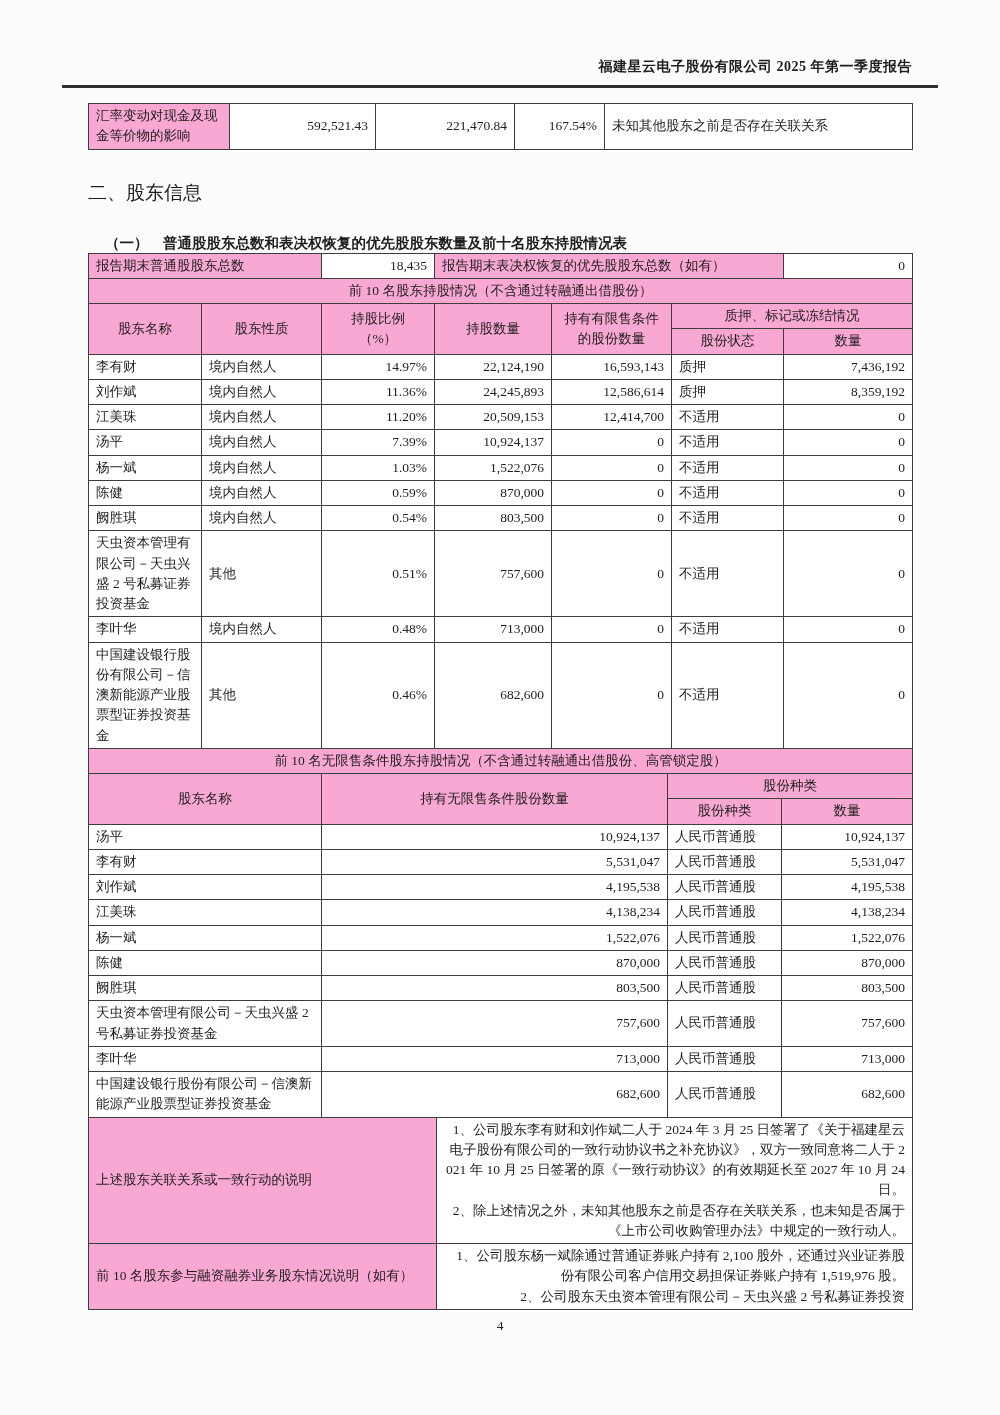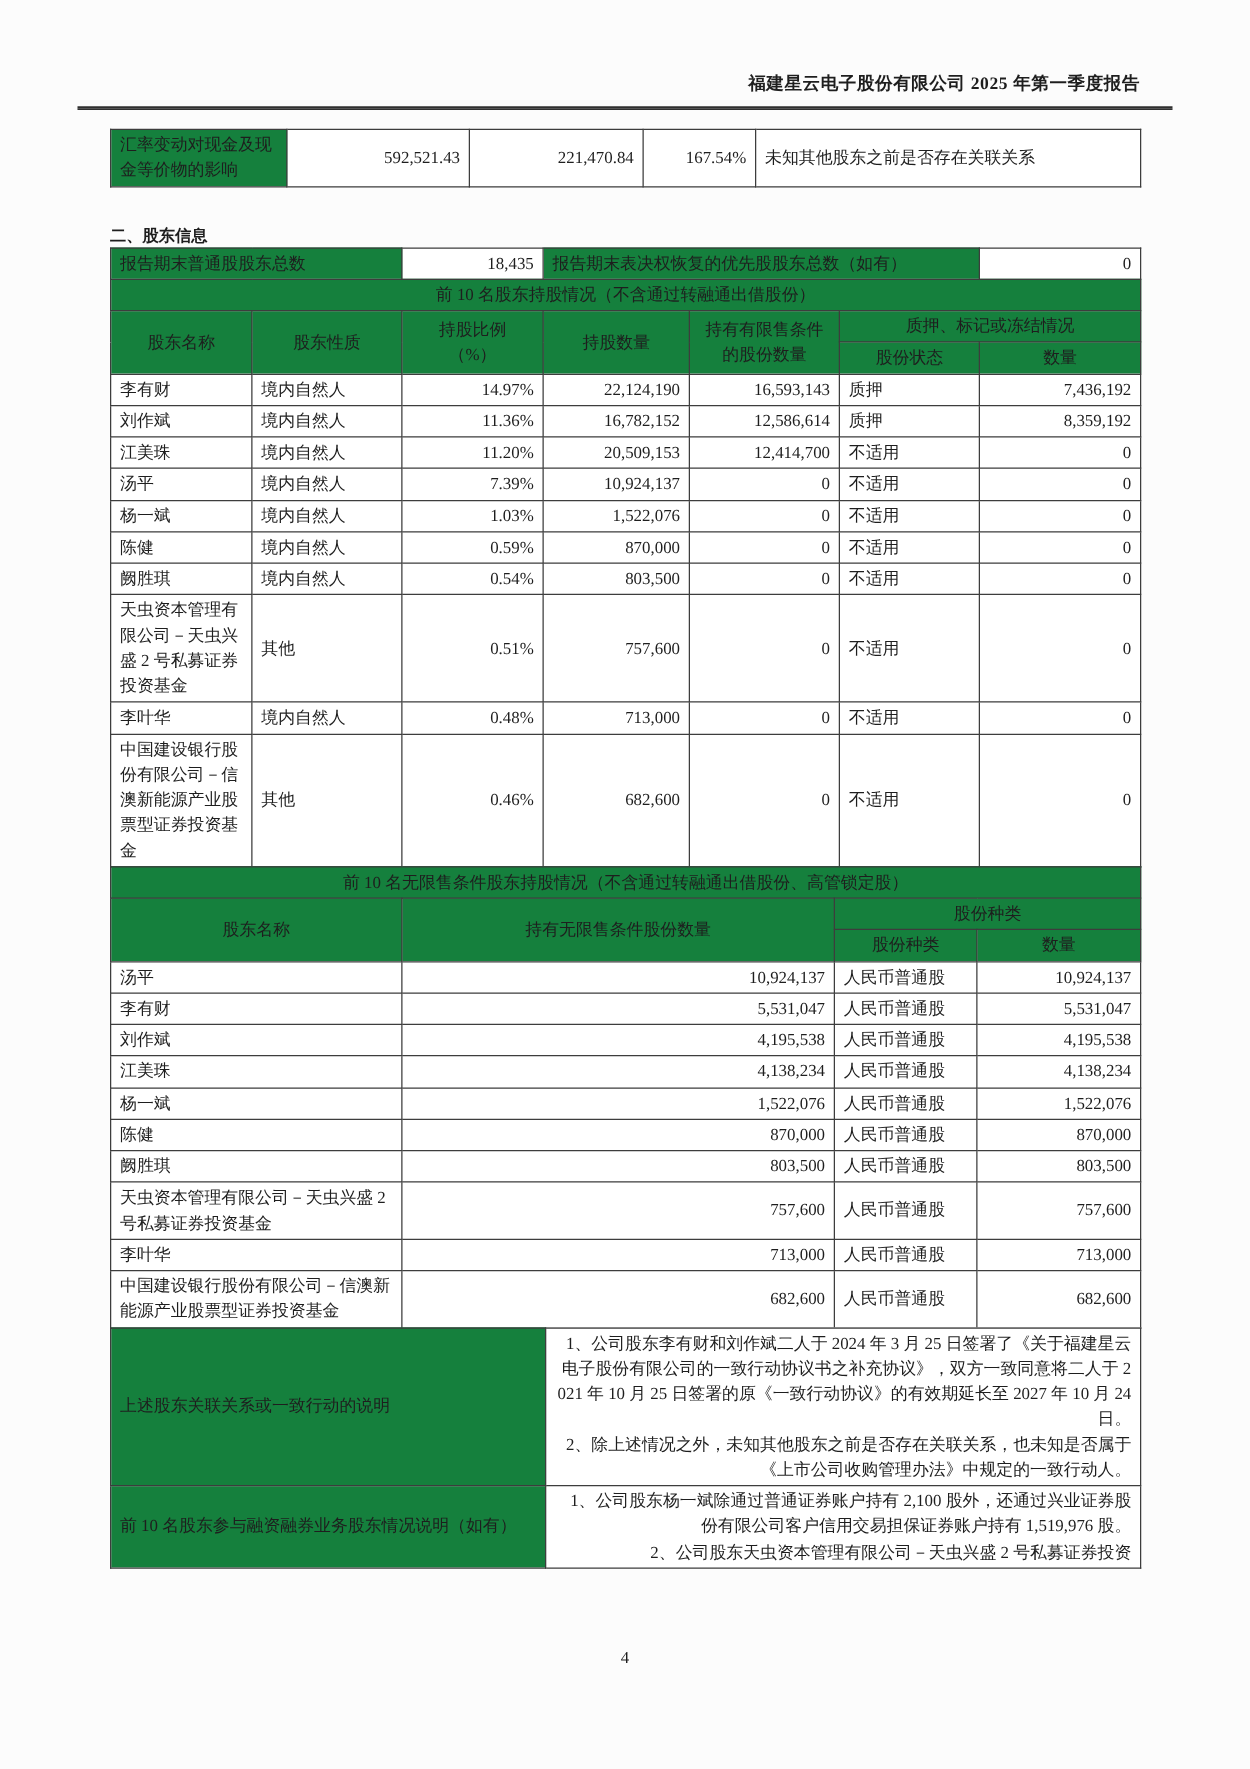--- a/index.html
+++ b/index.html
@@ -38,34 +38,34 @@
   }
   th, td {
     border: 1px solid #3d3d3d;
     padding: 2px 7px;
     line-height: 1.5;
     vertical-align: middle;
     word-break: break-all;
     white-space: pre-line;
   }
   th {
-    background: #15803d;
+    background: #f9a8d4;
     font-weight: normal;
     text-align: center;
   }
   td { background: #ffffff; }
   .txt { text-align: left; }
   .num { text-align: right; }
   .note-cell { vertical-align: middle; text-align: right; }
 
   .fx-table { margin-top: 15px; }
 
   .sec-title {
     font-family: "Liberation Sans", "DejaVu Sans", sans-serif;
-    font-size: 13px; font-weight: bold;
+    font-size: 19px; font-weight: normal;
     margin: 30px 0 0 0;
   }
   .sub-title {
     font-family: "Liberation Sans", "DejaVu Sans", sans-serif;
     font-size: 14.5px; font-weight: bold;
     margin: 28px 0 0 17px;
   }
   .unit-label {
     margin-top: 21px;
     margin-bottom: 4px;
@@ -105,20 +105,21 @@
           <th class="txt">汇率变动对现金及现金等价物的影响</th>
           <td class="num">592,521.43</td>
           <td class="num">221,470.84</td>
           <td class="num">167.54%</td>
           <td class="txt">未知其他股东之前是否存在关联关系</td>
         </tr>
       </tbody>
     </table>
 
     <div class="sec-title">二、股东信息</div>
+    <div class="sub-title">（一）　普通股股东总数和表决权恢复的优先股股东数量及前十名股东持股情况表</div>
 
     <table>
       <colgroup>
           <col style="width:113px">
           <col style="width:120px">
           <col style="width:113px">
           <col style="width:117px">
           <col style="width:120px">
           <col style="width:112px">
           <col style="width:129px">
@@ -155,21 +156,21 @@
           <td class="num">14.97%</td>
           <td class="num">22,124,190</td>
           <td class="num">16,593,143</td>
           <td class="txt">质押</td>
           <td class="num">7,436,192</td>
         </tr>
           <tr>
           <td class="txt">刘作斌</td>
           <td class="txt">境内自然人</td>
           <td class="num">11.36%</td>
-          <td class="num">16,782,152</td>
+          <td class="num">24,245,893</td>
           <td class="num">12,586,614</td>
           <td class="txt">质押</td>
           <td class="num">8,359,192</td>
         </tr>
           <tr>
           <td class="txt">江美珠</td>
           <td class="txt">境内自然人</td>
           <td class="num">11.20%</td>
           <td class="num">20,509,153</td>
           <td class="num">12,414,700</td>

